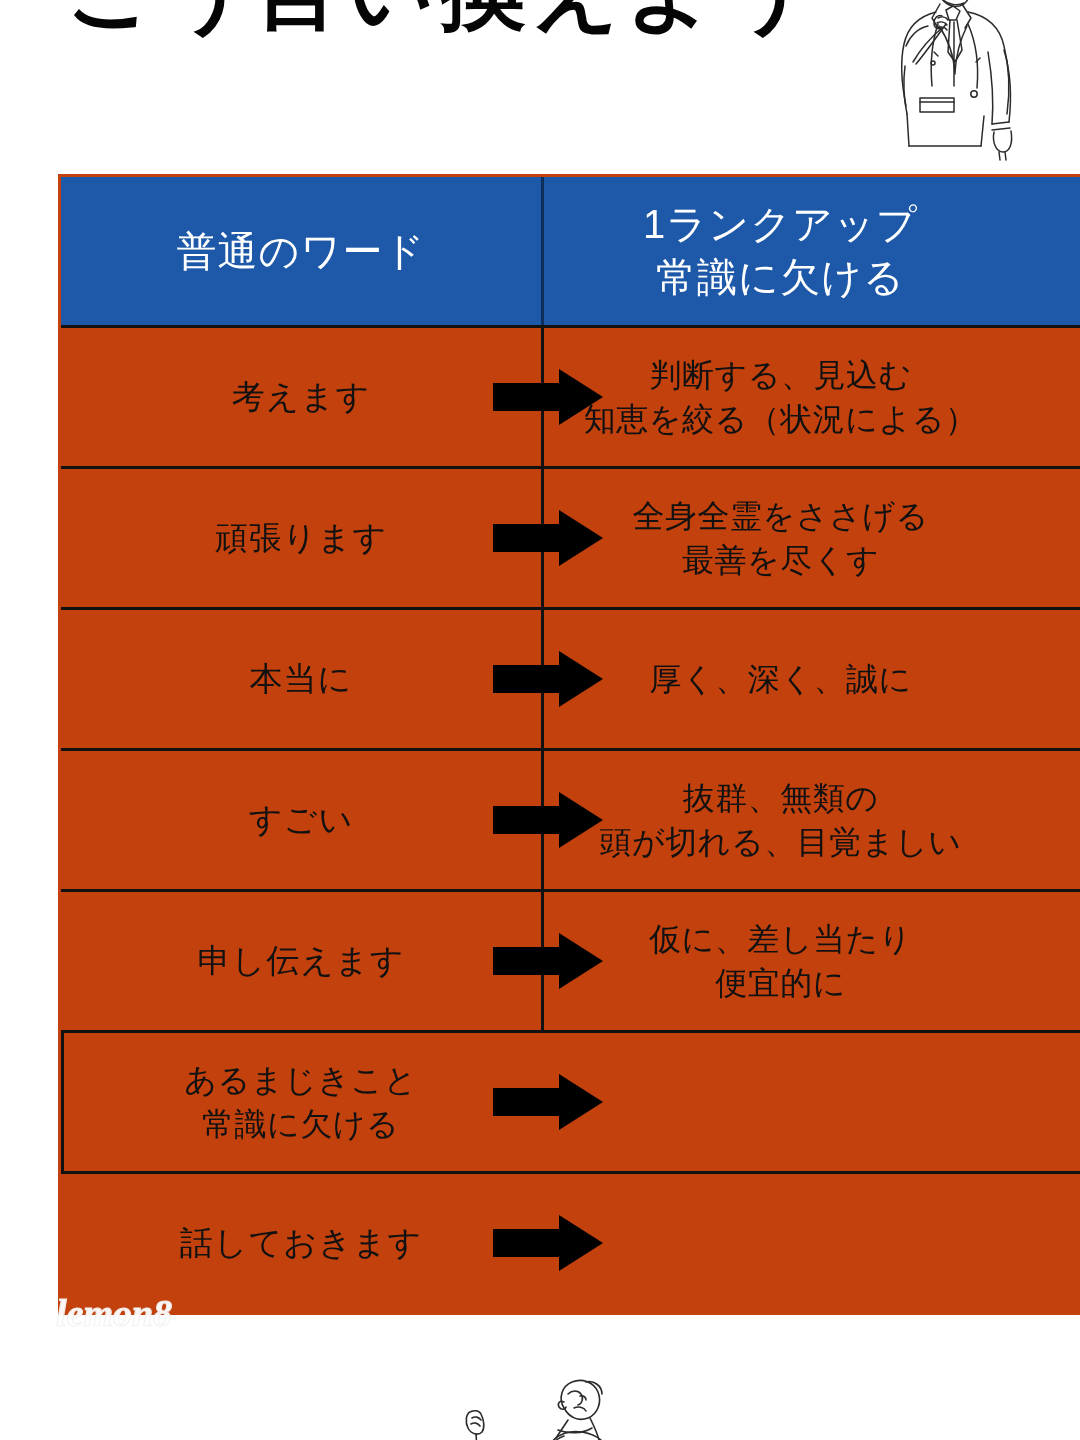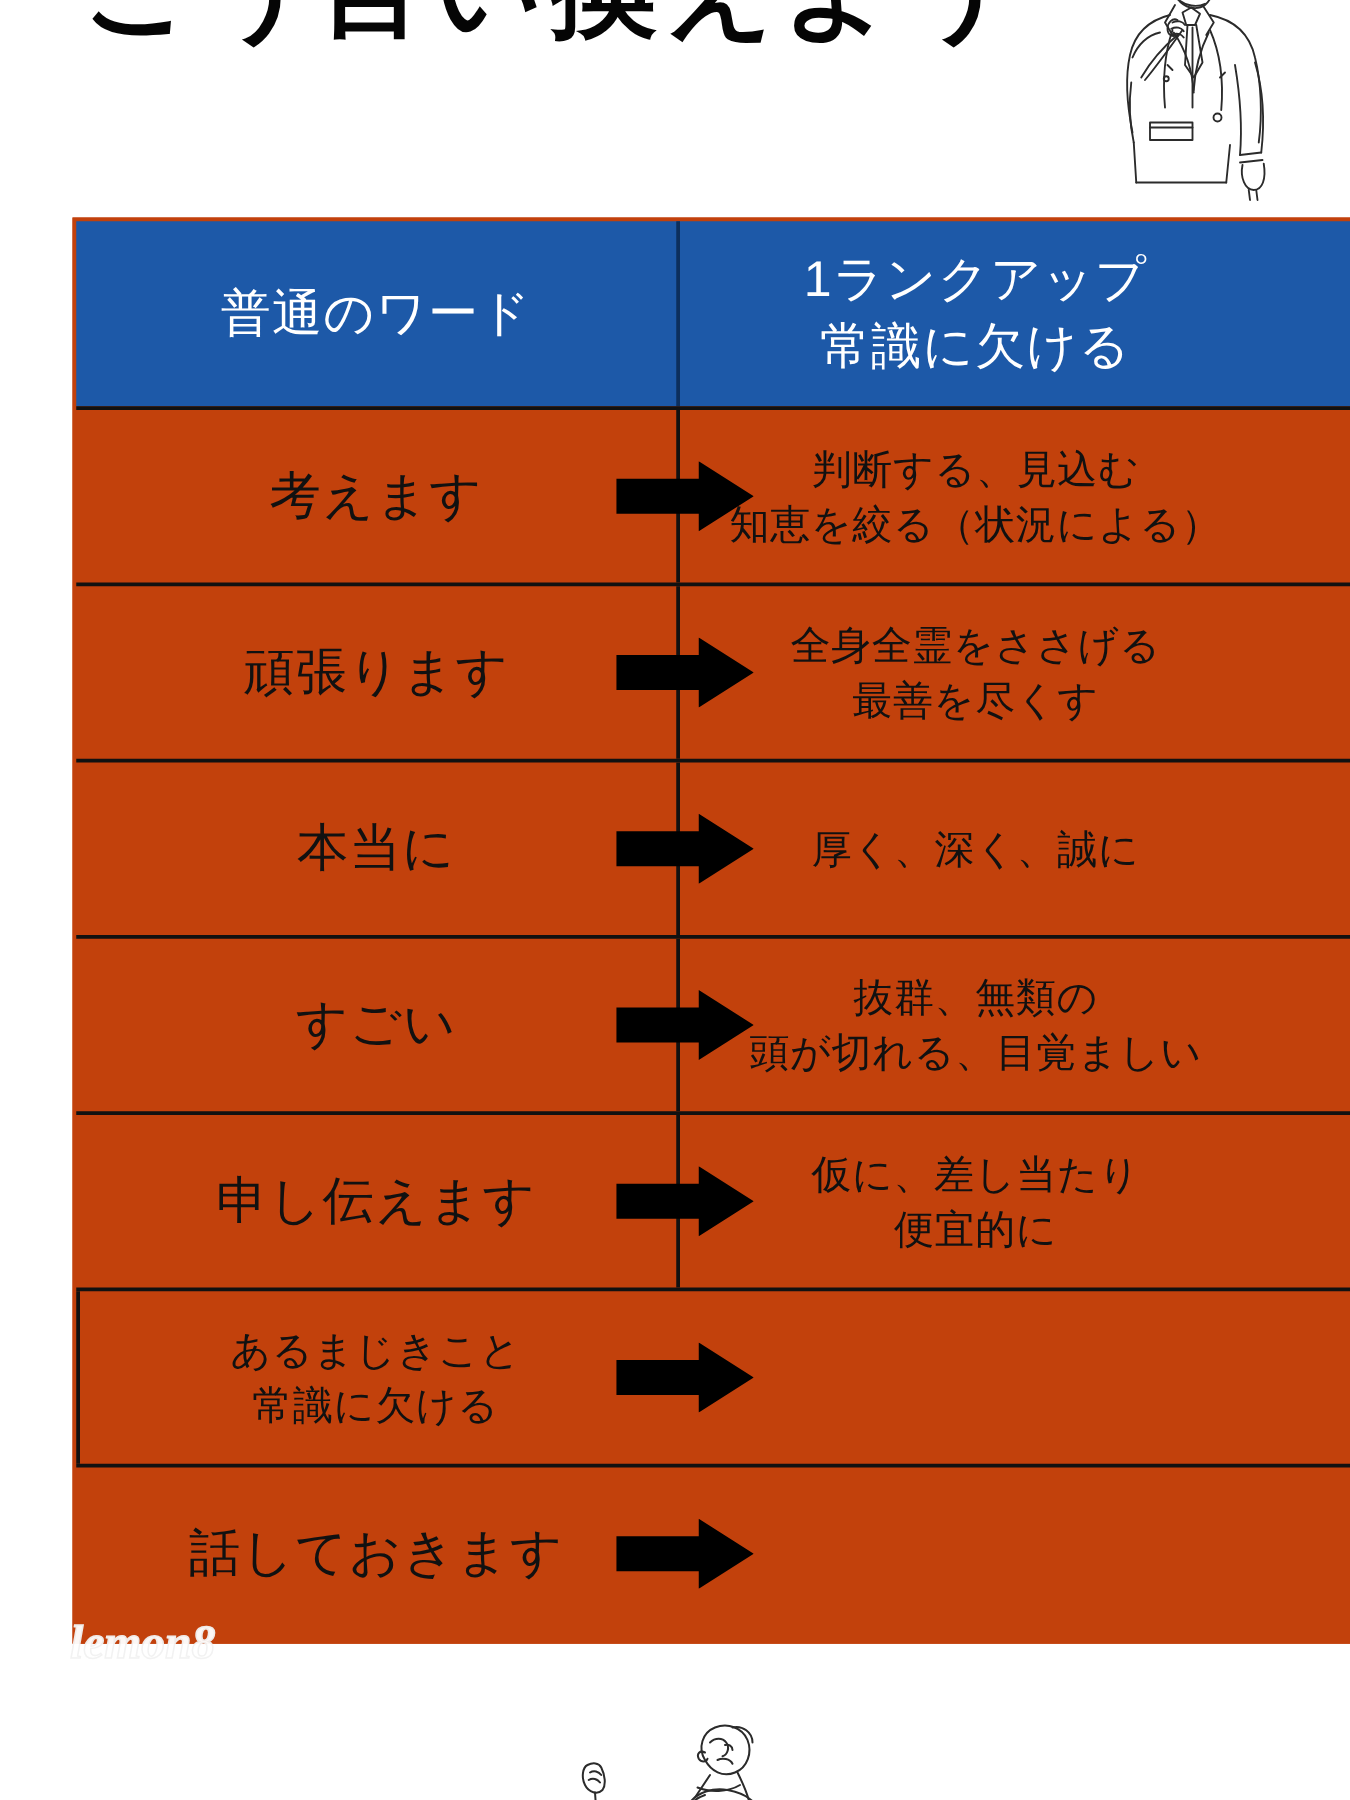--- a/index.html
+++ b/index.html
@@ -107,21 +107,21 @@
     font-size: 40px;
     font-weight: 400;
     line-height: 1.32;
     text-align: center;
     letter-spacing: 1px;
   }
 
   
   .row-body { height: 141px; }
   .left-term {
-    font-size: 41px;
+    font-size: 33px;
     font-weight: 400;
     letter-spacing: 1px;
     text-align: center;
     line-height: 1.3;
     color: #111111;
   }
   .right-term {
     font-size: 32px;
     font-weight: 400;
     letter-spacing: 0.5px;

